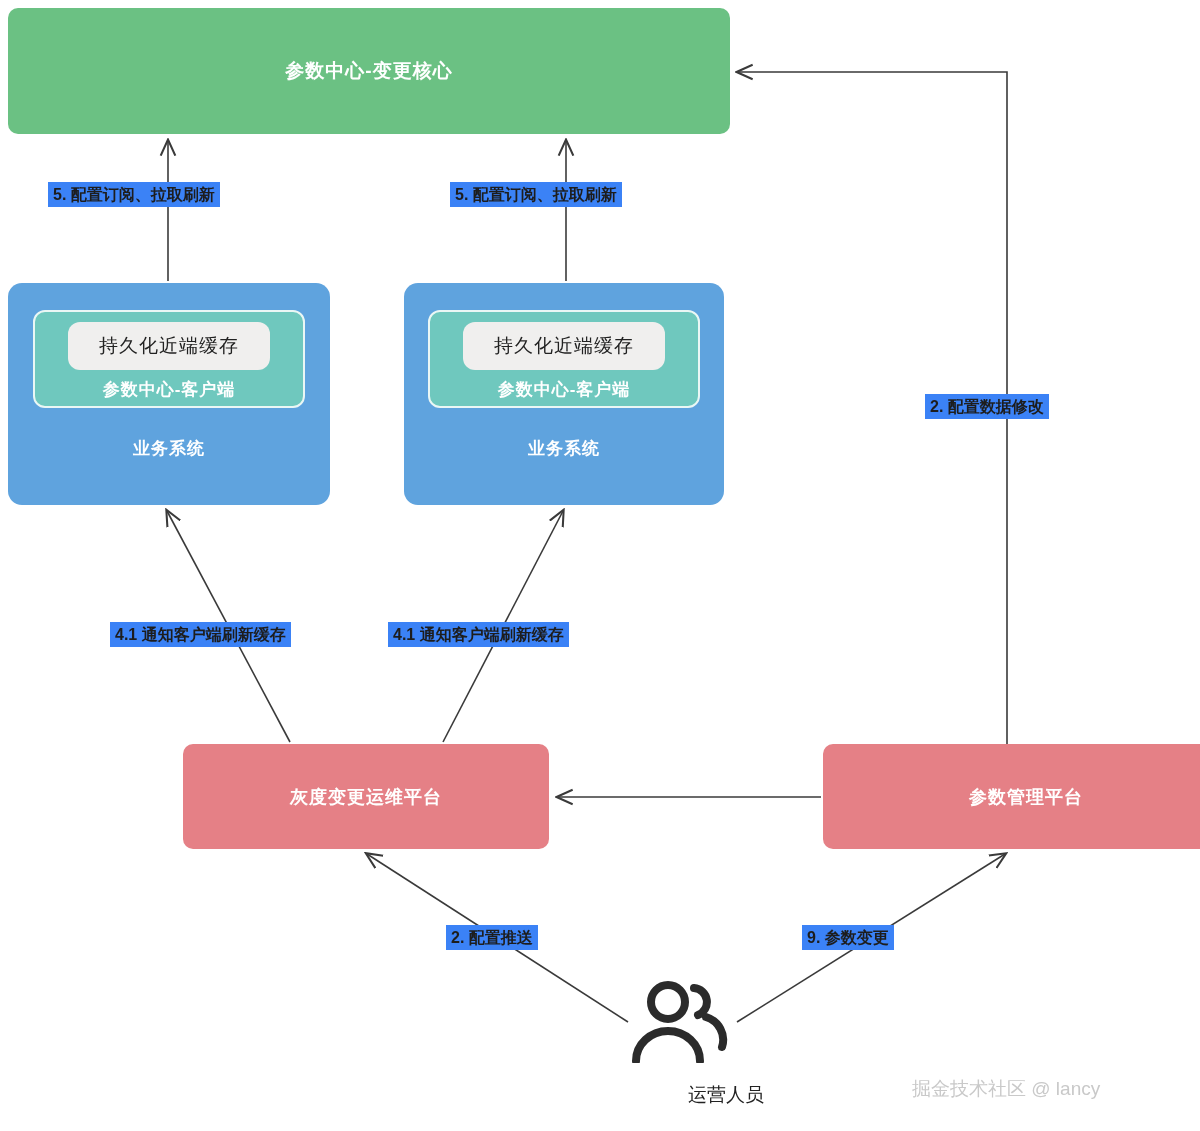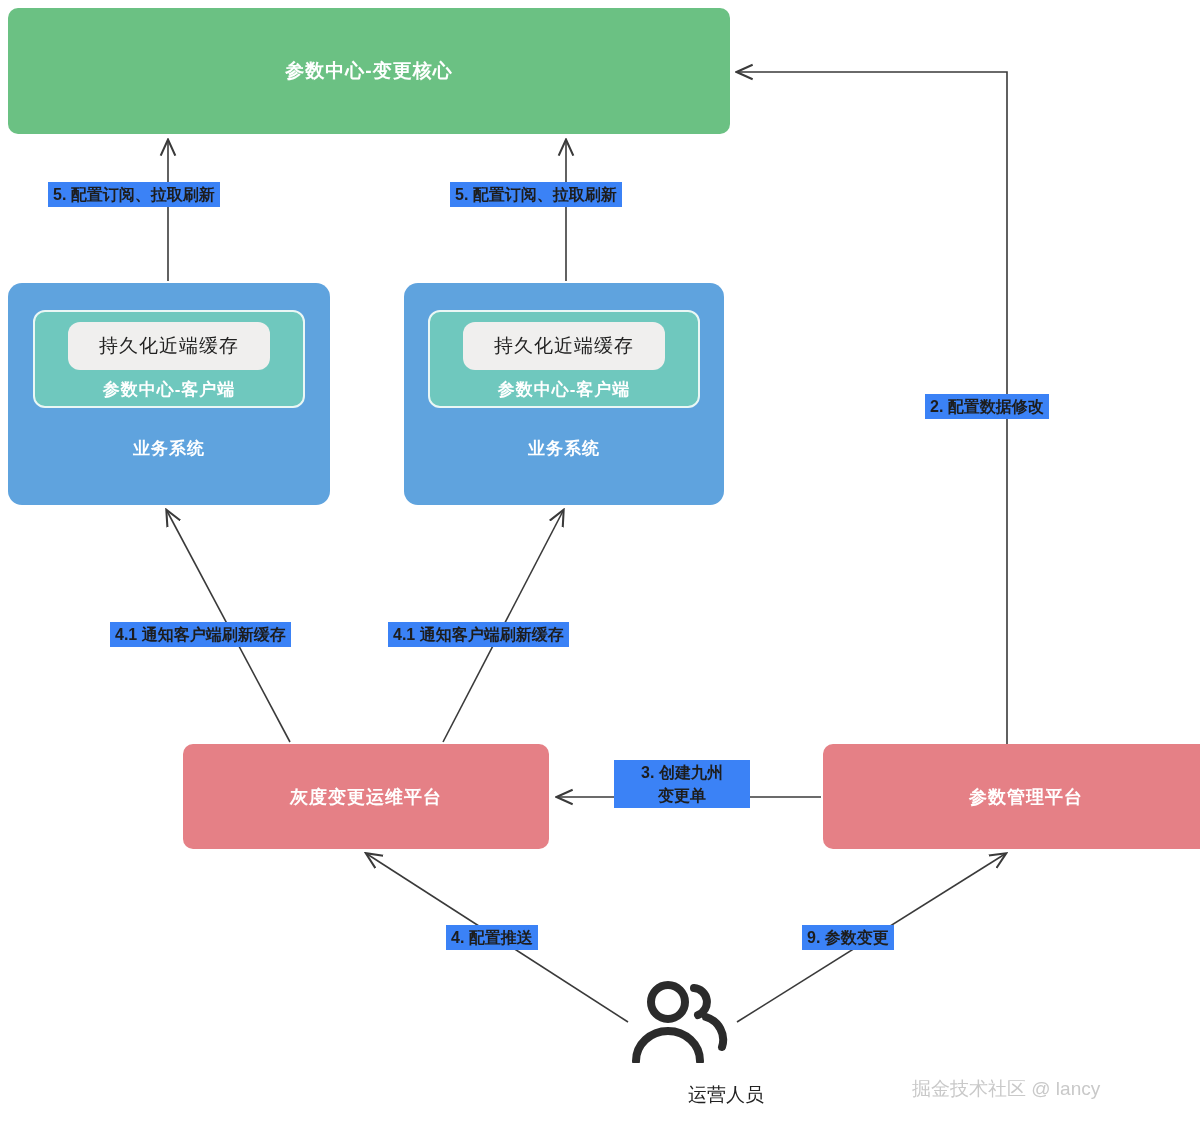--- a/index.html
+++ b/index.html
@@ -220,21 +220,17 @@
     <path d="M 66 7 a 14 14 0 0 1 4 27" fill="none" stroke="#2b2b2b" stroke-width="8" stroke-linecap="round"></path>
     <path d="M 78 36 a 25 24 0 0 1 16 30" fill="none" stroke="#2b2b2b" stroke-width="8" stroke-linecap="round"></path>
   </svg>
   <div id="actor-label">运营人员</div>
 
   <div class="edge-label" id="lbl-5a">5. 配置订阅、拉取刷新</div>
   <div class="edge-label" id="lbl-5b">5. 配置订阅、拉取刷新</div>
   <div class="edge-label" id="lbl-41a">4.1 通知客户端刷新缓存</div>
   <div class="edge-label" id="lbl-41b">4.1 通知客户端刷新缓存</div>
   <div class="edge-label" id="lbl-2">2. 配置数据修改</div>
-  <div class="edge-label two-line" id="lbl-3">
-    <span>3. 创建九州</span><br>
-    <span>变更单</span>
-  </div>
-  <div class="edge-label" id="lbl-4">4. 配置推送</div>
+  <div class="edge-label" id="lbl-4">2. 配置推送</div>
   <div class="edge-label" id="lbl-1">9. 参数变更</div>
 
   <div id="watermark">掘金技术社区 @ lancy</div>
 </div>
 
 </body></html>

